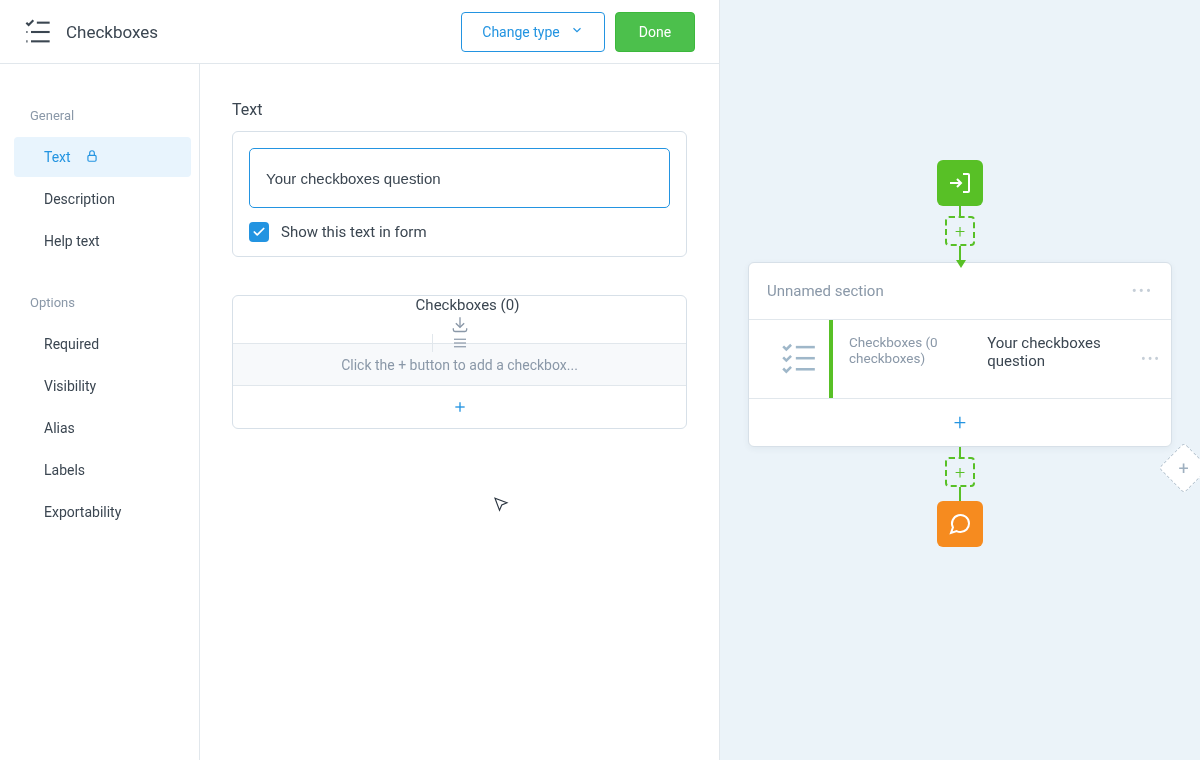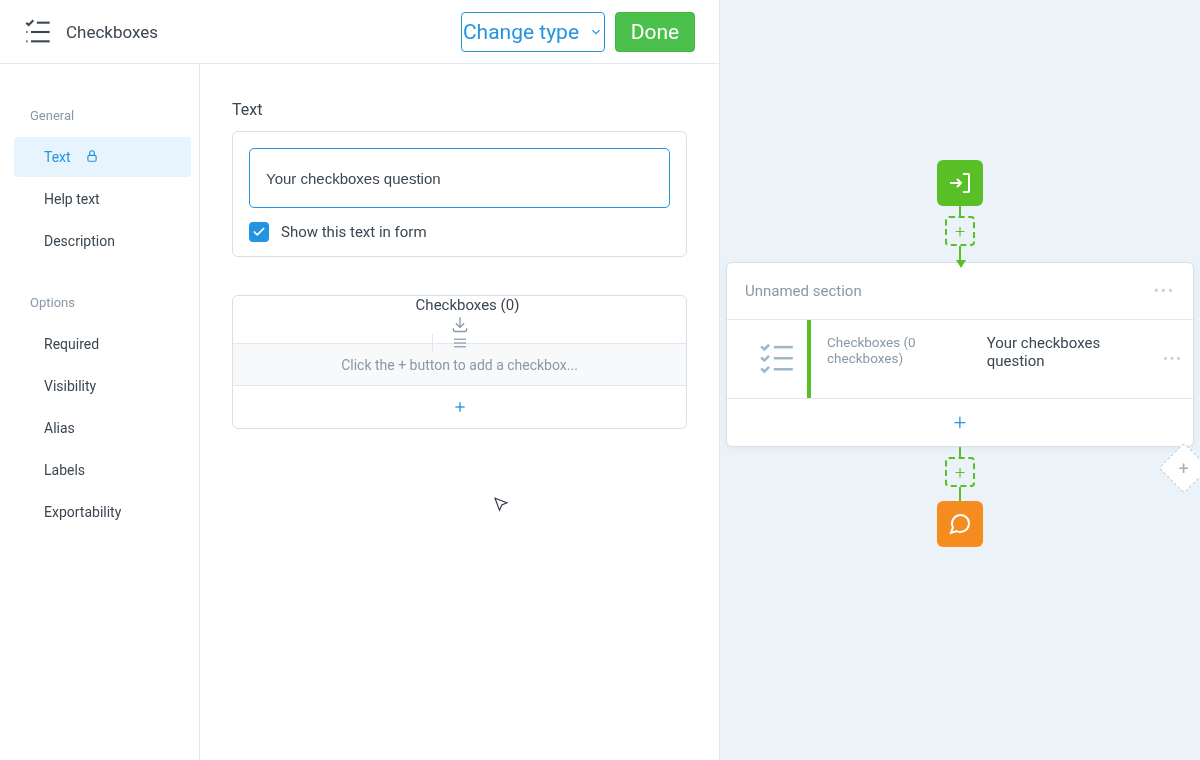--- a/index.html
+++ b/index.html
@@ -35,21 +35,21 @@
   }
   .pl-header{
     height:64px; display:flex; align-items:center;
     padding:12px 24px; border-bottom:1px solid var(--border);
   }
   .hdr-icon{width:28px;height:28px;margin-right:14px;color:var(--text2);}
   .hdr-title{font-size:17px;color:var(--text2);font-weight:400;}
   .hdr-spacer{flex:1;}
   .btn{
     height:40px;border-radius:4px;display:inline-flex;align-items:center;justify-content:center;
-    font-size:21px;cursor:pointer;
+    font-size:14px;cursor:pointer;
   }
   .btn-change{width:144px;border:1px solid var(--blue);color:var(--blue);background:#fff;margin-right:10px;}
   .btn-change .chev{margin-left:10px;}
   .btn-done{width:80px;background:#4cc04c;color:#fff;border:1px solid #3cb83c;}
 
   .pl-body{flex:1;display:flex;}
   .sidebar{
     width:200px;border-right:1px solid var(--border);
     padding-top:34px;
   }
@@ -118,21 +118,21 @@
     content:"";position:absolute;left:-5px;bottom:-6px;
     border-left:5px solid transparent;border-right:5px solid transparent;border-top:8px solid var(--green);
   }
   .vline-dash{width:0;height:10px;border-left:2px dashed var(--green);}
   .plusbox{
     width:30px;height:30px;border:2px dashed var(--green);border-radius:4px;
     display:flex;align-items:center;justify-content:center;color:var(--green);font-size:18px;font-weight:300;
   }
 
   .section-card{
-    width:468px;background:#fff;border:1px solid var(--border2);border-radius:6px;
+    width:424px;background:#fff;border:1px solid var(--border2);border-radius:6px;
     box-shadow:0 2px 6px rgba(50,70,90,0.06);
   }
   .sc-head{height:56px;display:flex;align-items:center;padding:0 18px;color:var(--muted);font-size:15px;}
   .sc-head .dots{margin-left:auto;color:#c5ced7;letter-spacing:2px;}
   .sc-body{border-top:1px solid var(--border);}
   .q-item{
     display:flex;align-items:stretch;min-height:78px;
   }
   .q-item .ql-green{width:4px;background:var(--green);}
   .q-pad{width:20px;}
@@ -194,24 +194,24 @@
       <div class="side-item active">
         <span>Text</span>
         <span class="lockwrap">
           <svg width="14" height="14" viewBox="0 0 24 24" fill="none" stroke="currentColor" stroke-width="2">
               <rect x="5" y="11" width="14" height="10" rx="2"></rect>
               <path d="M8 11V7a4 4 0 0 1 8 0v4"></path>
             </svg>
         </span>
       </div>
       <div class="side-item">
+          <span>Description</span>
+        </div>
+      <div class="side-item">
           <span>Help text</span>
-        </div>
-      <div class="side-item">
-          <span>Description</span>
         </div>
 
       <div style="height:22px"></div>
       <div class="side-group-label">Options</div>
       <div class="side-item">
           <span>Required</span>
         </div>
       <div class="side-item">
           <span>Visibility</span>
         </div>

